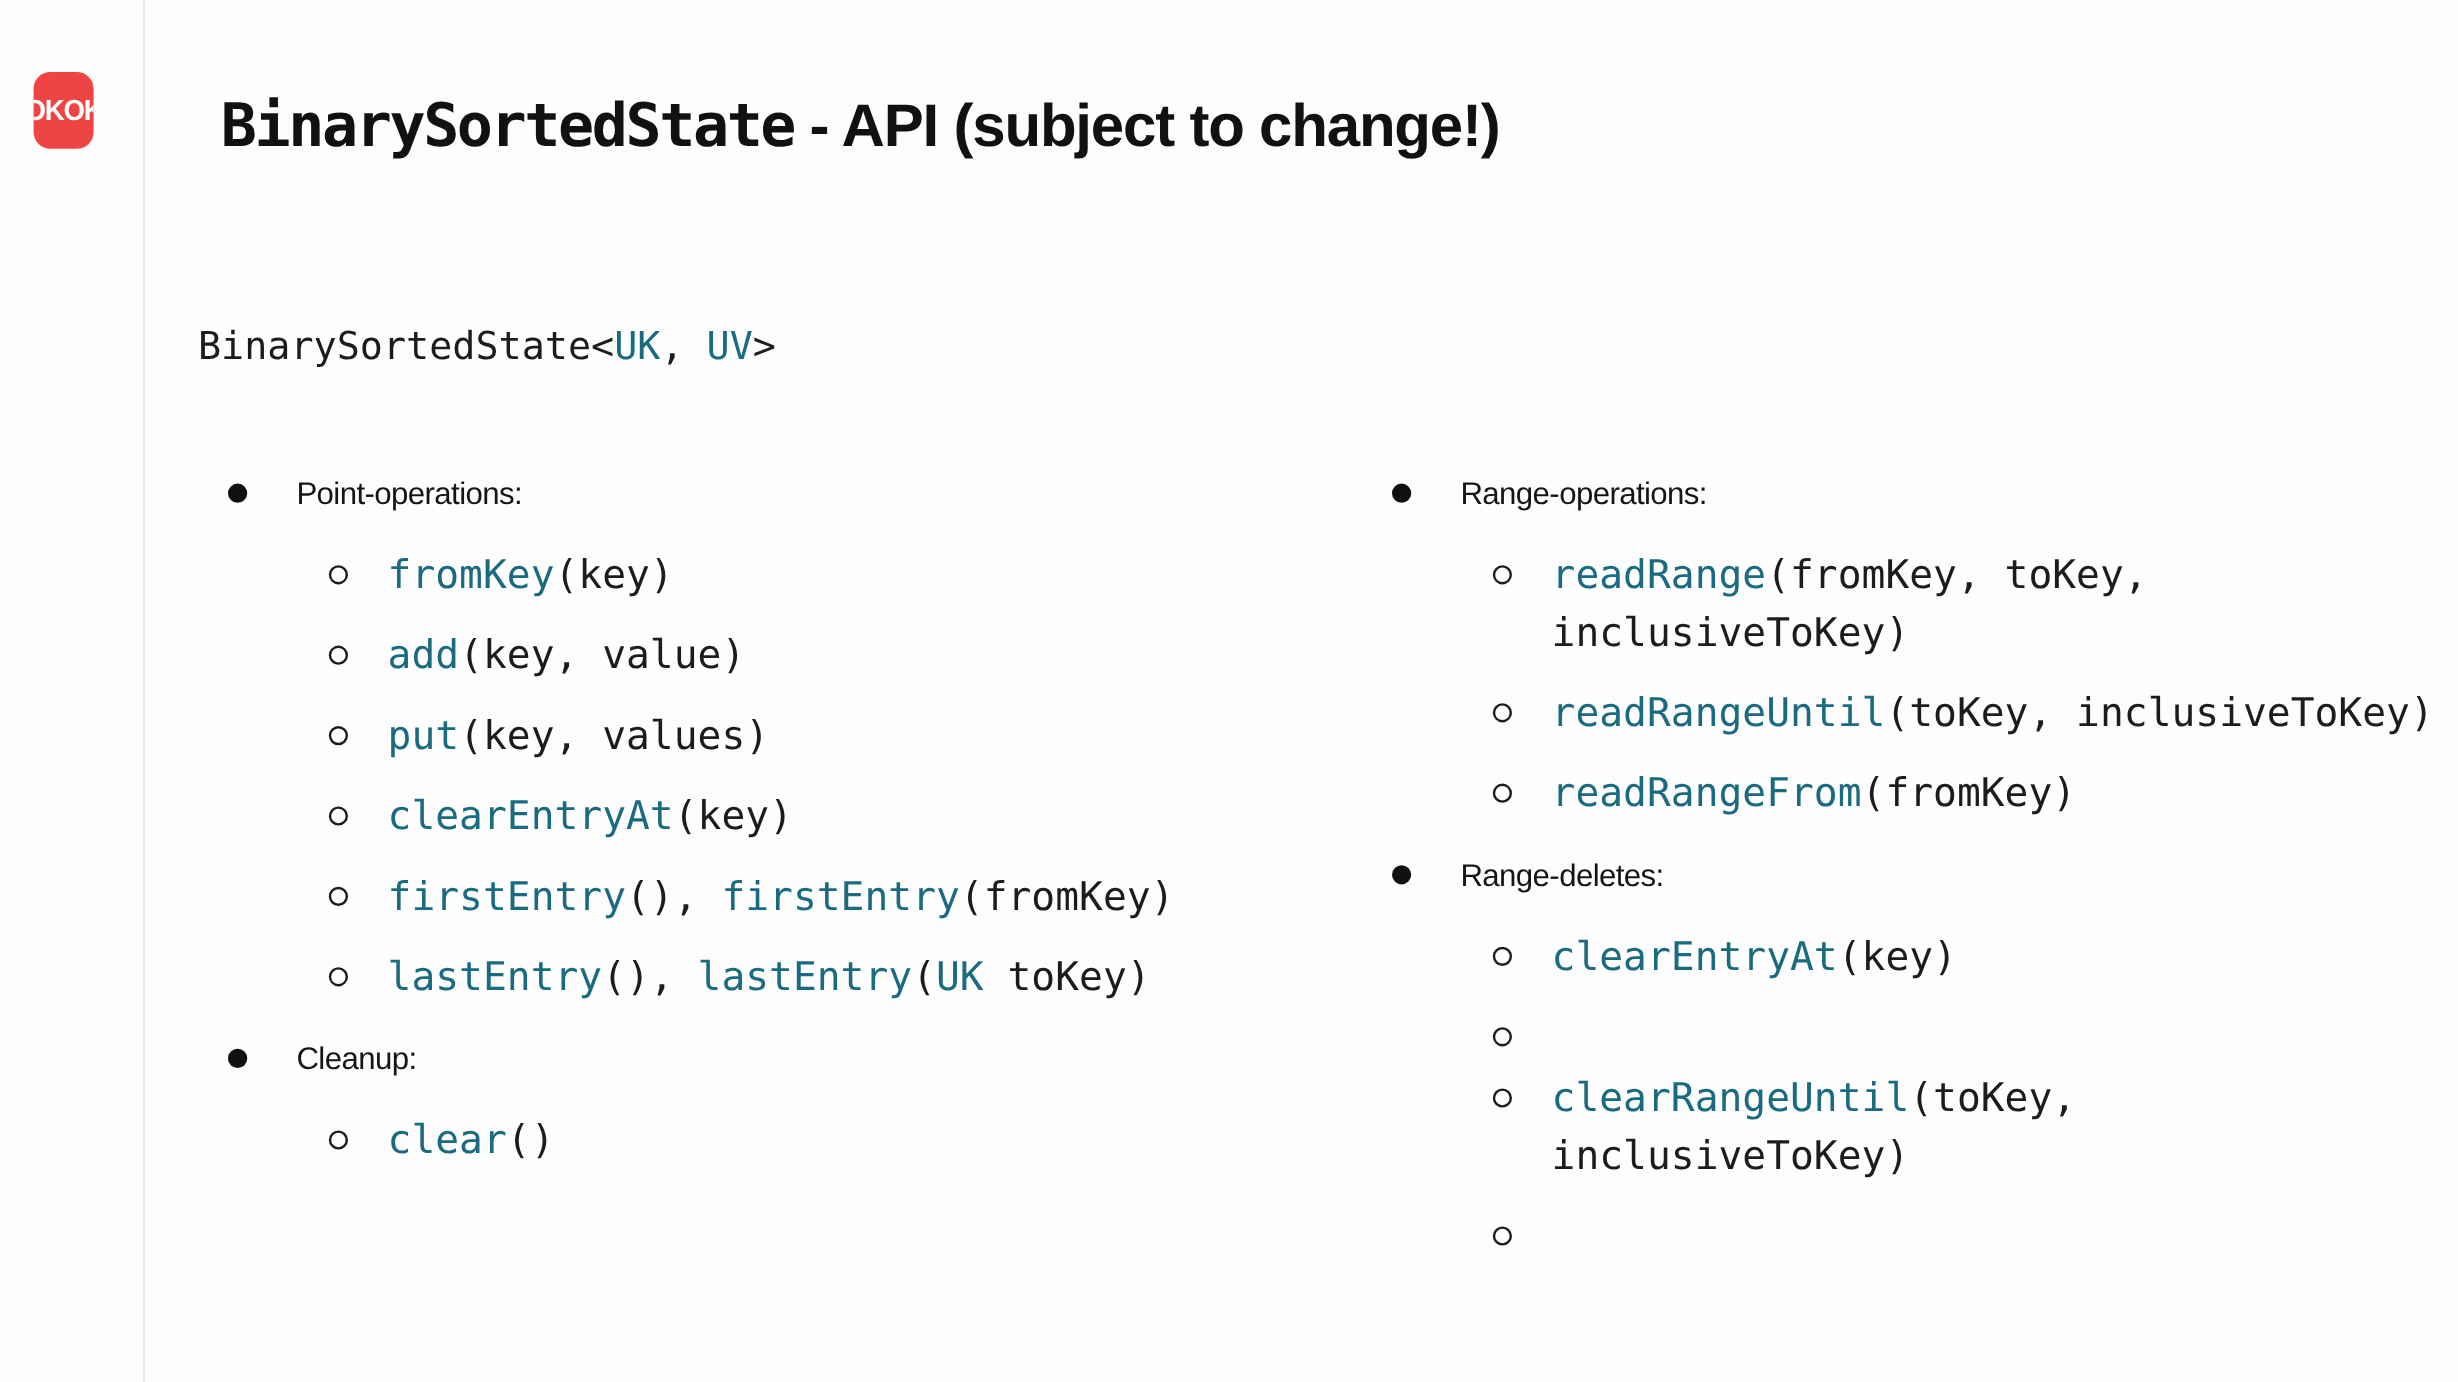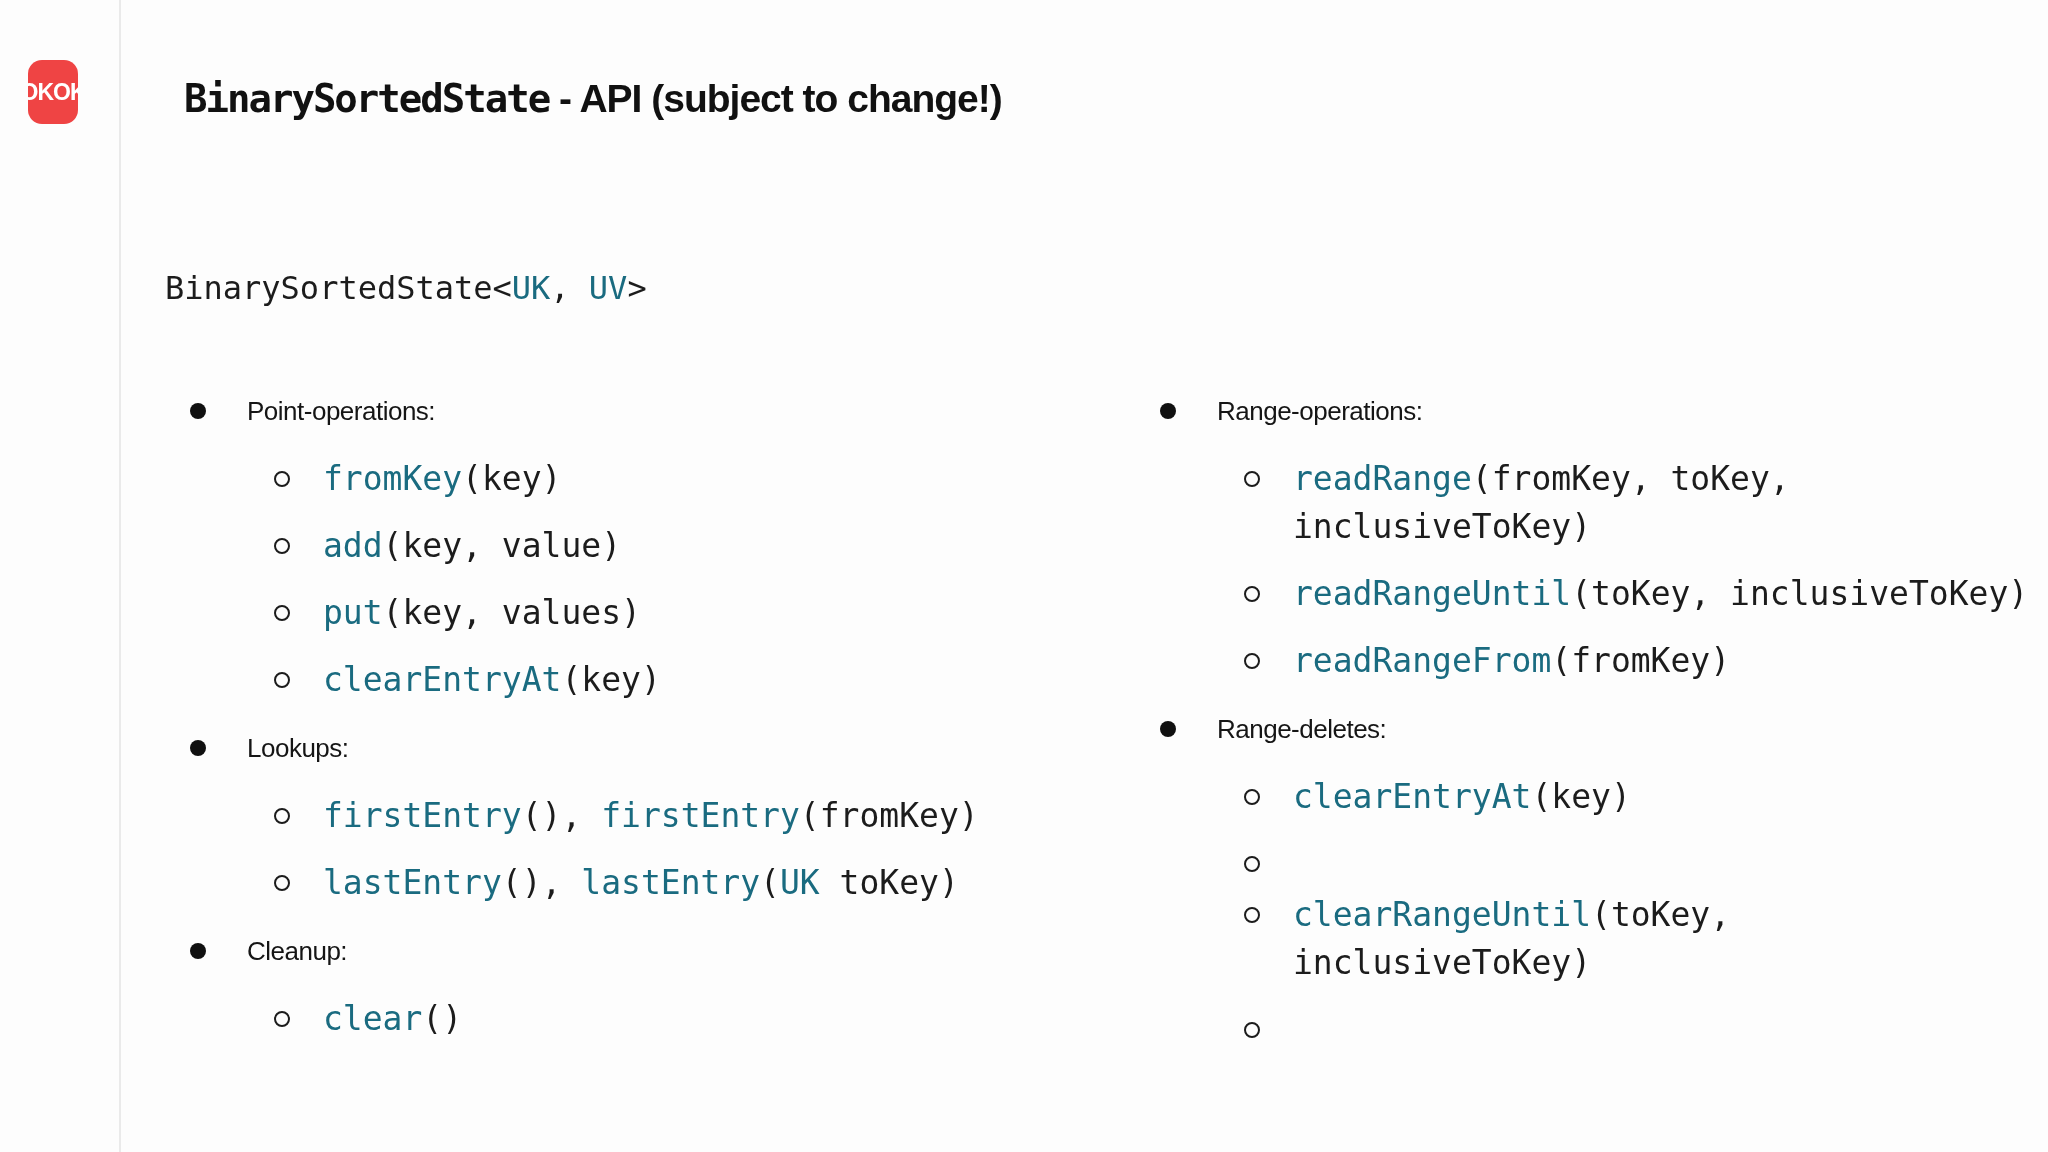--- a/index.html
+++ b/index.html
@@ -28,21 +28,21 @@
   .logo .ok-row {
     color: #ffffff;
     font-family: "Liberation Sans", sans-serif;
     font-weight: 700;
     font-size: 23px; line-height: 18px;
     letter-spacing: -1px;
     transform: scaleY(1.05);
   }
   .title {
     position: absolute; left: 184px; top: 48px;
-    font-size: 39px; font-weight: 700;
+    font-size: 50px; font-weight: 700;
     white-space: nowrap; color: #111111; margin-top: 28px;
   }
   .title .code-part {
     font-family: "DejaVu Sans Mono", "Liberation Mono", monospace;
     letter-spacing: -2px;
   }
   .title .sans-part {
     font-family: "Liberation Sans", sans-serif;
     letter-spacing: -1px;
   }
@@ -117,24 +117,20 @@
       <span class="txt"><span class="a">add</span><span>(key, value)</span></span>
     </div>
     <div class="item code">
       <span class="bullet circle"></span>
       <span class="txt"><span class="a">put</span><span>(key, values)</span></span>
     </div>
     <div class="item code">
       <span class="bullet circle"></span>
       <span class="txt"><span class="a">clearEntryAt</span><span>(key)</span></span>
     </div>
-    <div class="item heading">
-      <span class="bullet dot"></span>
-      <span class="txt">Lookups:</span>
-    </div>
     <div class="item code">
       <span class="bullet circle"></span>
       <span class="txt"><span class="a">firstEntry</span><span>(), </span><span class="a">firstEntry</span><span>(fromKey)</span></span>
     </div>
     <div class="item code">
       <span class="bullet circle"></span>
       <span class="txt"><span class="a">lastEntry</span><span>(), </span><span class="a">lastEntry</span><span>(</span><span class="a">UK</span><span> toKey)</span></span>
     </div>
     <div class="item heading">
       <span class="bullet dot"></span>

